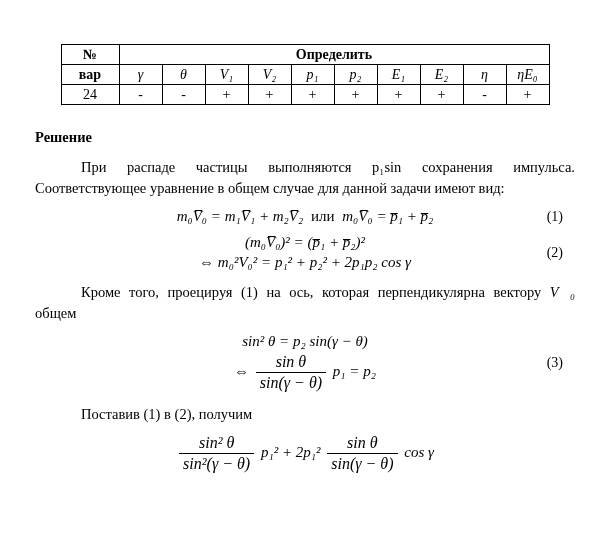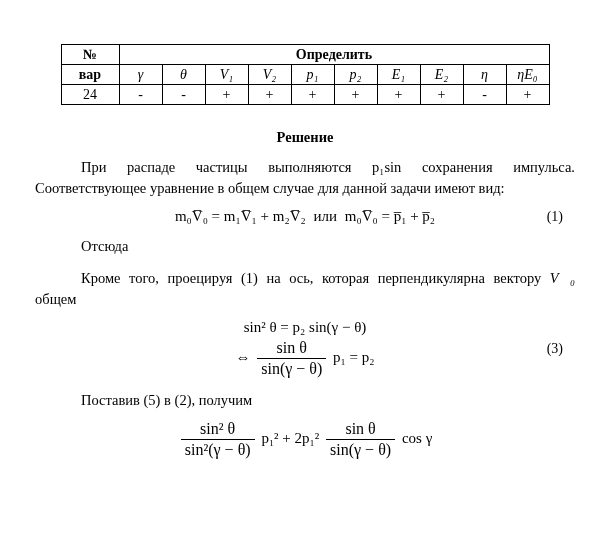--- a/index.html
+++ b/index.html
@@ -17,27 +17,27 @@
   .vtable td {
     border:1px solid #000; text-align:center; vertical-align:middle;
     height:20px; padding:0 2px;
   }
   .vtable td.c1 { width:58px; }
   .vtable td.sym { font-style:italic; width:43px; }
   .vtable td.val { width:43px; }
   .bold { font-weight:bold; }
 
   
-  .heading { text-align:center; font-weight:bold; font-size:14.5px; margin-top:24px; }
+  .heading { text-align:left; font-weight:bold; font-size:14.5px; margin-top:24px; }
   .para { font-size:14.5px; text-align:justify; line-height:1.45; margin-top:11px; text-indent:46px; }
   .para.nojust { text-align:left; }
   .vec { font-style:italic;margin-top:28px; }
 
   
-  .math { }
+  .math { font-style:italic; }
   .upright { font-style:normal; margin:0 4px; }
   .eqrow { position:relative; text-align:center; font-size:15px; margin-top:9px; }
   .eqnum {
     position:absolute; right:12px; top:50%; transform:translateY(-50%);
     font-style:normal; font-size:14px;
   }
   .eqline { margin:3px 0; }
   .frac {
     display:inline-block; vertical-align:middle; text-align:center;
     font-size:16px; line-height:1.15; margin:0 3px;
@@ -89,43 +89,47 @@
 
   <div class="para">При распаде частицы выполняются p₁sin сохранения импульса. Соответствующее уравнение в общем случае для данной задачи имеют вид:</div>
 
   <div class="eqrow">
     <span class="math">m₀V̅₀ = m₁V̅₁ + m₂V̅₂</span>
     <span class="upright">или</span>
     <span class="math">m₀V̅₀ = p̅₁ + p̅₂</span>
     <span class="eqnum">(1)</span>
   </div>
 
-  <div class="para nojust">Отсюда</div>
 
+  <div class="eqrow">
+    <div class="math eqline">(m₀V̅₀)² = (p̅₁ + p̅₂)²</div>
+    <div class="math eqline">⇔ m₀²V₀² = p₁² + p₂² + 2p₁p₂ cos γ</div>
+    <span class="eqnum">(2)</span>
+  </div>
 
   <div class="para">
     <span>Кроме того, проецируя (1) на ось, которая перпендикулярна вектору</span>
     <span class="vec">V⃗₀</span>
     <span>общем</span>
   </div>
 
   <div class="eqrow">
     <div class="math eqline">sin² θ = p₂ sin(γ − θ)</div>
     <div class="math eqline">
       <span>⇔</span>
       <span class="frac">
         <span class="num">sin θ</span>
         <span class="den">sin(γ − θ)</span>
       </span>
       <span>p₁ = p₂</span>
     </div>
     <span class="eqnum">(3)</span>
   </div>
 
-  <div class="para nojust">Поставив (5) в (2), получим</div>
+  <div class="para nojust">Поставив (1) в (2), получим</div>
 
   <div class="eqrow">
     <span class="frac math">
       <span class="num">sin² θ</span>
       <span class="den">sin²(γ − θ)</span>
     </span>
     <span class="math">p₁² + 2p₁²</span>
     <span class="frac math">
       <span class="num">sin θ</span>
       <span class="den">sin(γ − θ)</span>

